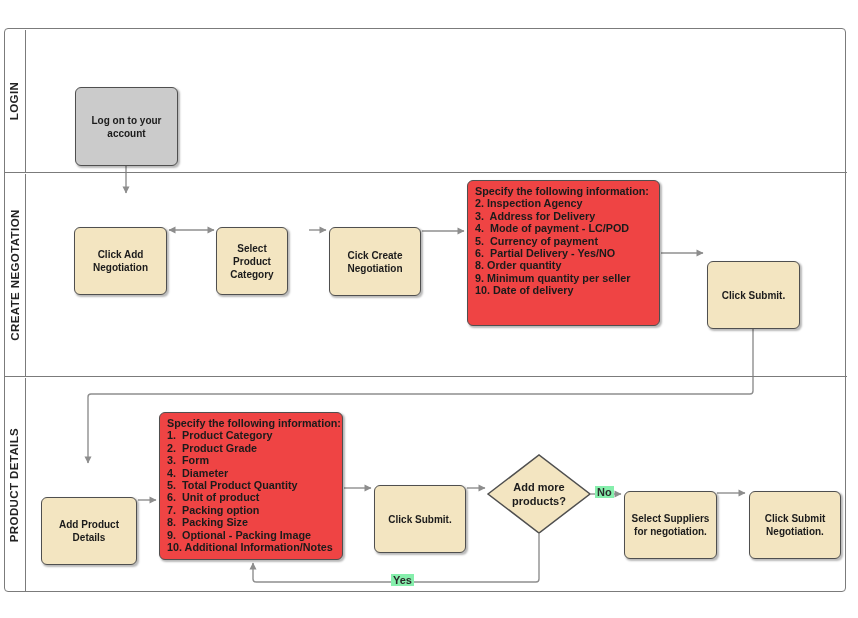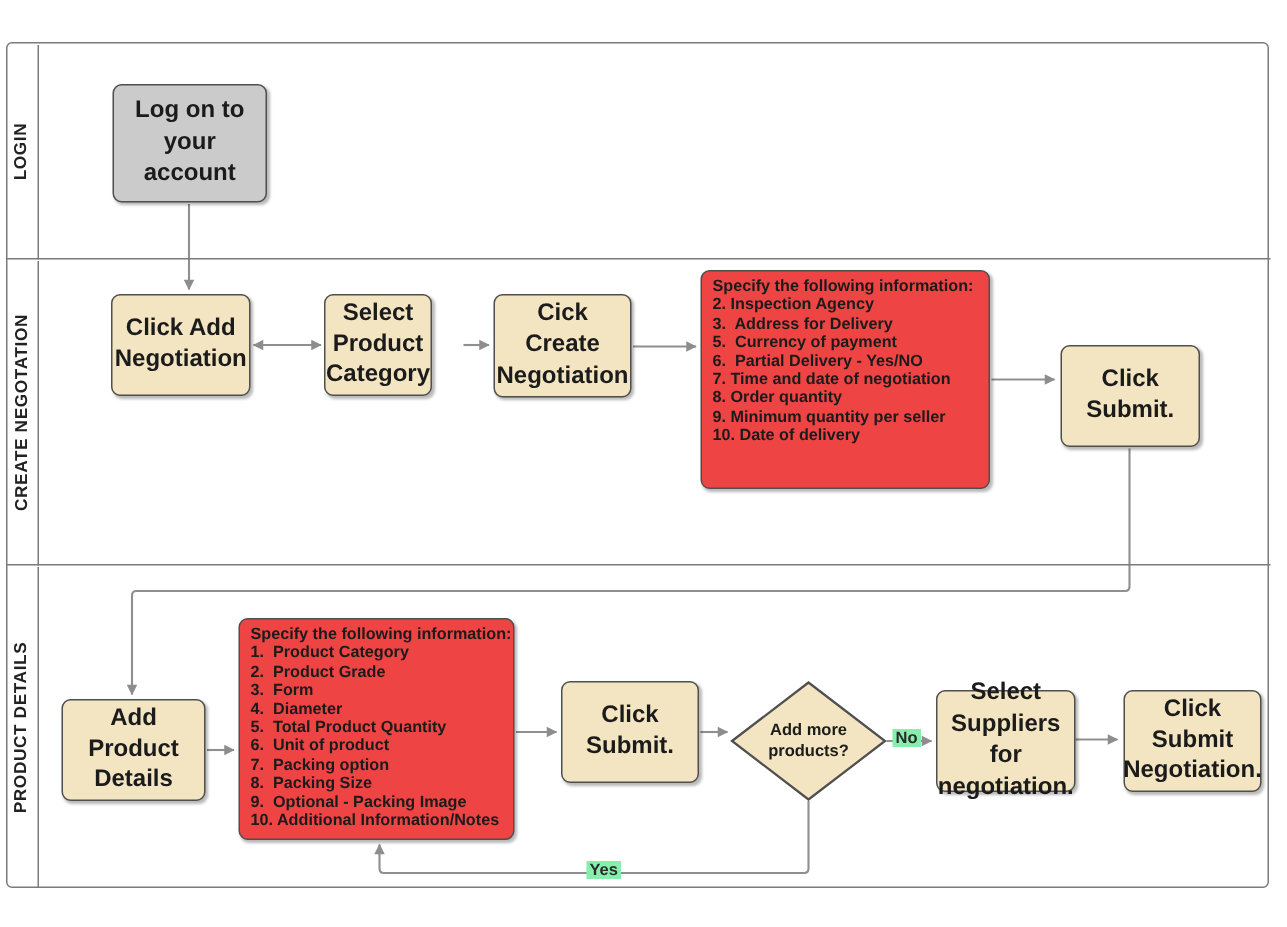--- a/index.html
+++ b/index.html
@@ -10,22 +10,23 @@
   .frame{
     position:absolute;left:4px;top:28px;width:842px;height:564px;
     border:1.5px solid #7b7b7b;border-radius:4px;box-sizing:border-box;background:transparent;
   }
   .lane-sep{position:absolute;left:4px;width:843px;height:0;border-top:1.5px solid #7b7b7b;}
   .label-col{position:absolute;left:4px;width:22px;display:flex;align-items:center;justify-content:center;box-sizing:border-box;border-right:1.5px solid #7b7b7b;}
   .lane-label{transform:rotate(-90deg);white-space:nowrap;font-weight:bold;font-size:11.5px;letter-spacing:.4px;color:#222;}
   .node{
     position:absolute;box-sizing:border-box;background:#f3e5c1;border:1.5px solid #4f4f4f;border-radius:6px;
     display:flex;align-items:center;justify-content:center;text-align:center;
-    font-weight:bold;font-size:16px;line-height:1.3;padding:4px 6px;
+    font-weight:bold;font-size:10px;line-height:1.3;padding:4px 6px;
     box-shadow:1.5px 1.5px 2px rgba(0,0,0,.28);
+    margin-top:31px;
   }
   .node.gray{background:#cbcbcb;}
   .listbox{
     position:absolute;box-sizing:border-box;background:#ef4444;border:1.5px solid #4f4f4f;border-radius:6px;
     font-weight:bold;font-size:10.8px;line-height:12.4px;padding:4px 7px;text-align:left;
     box-shadow:1.5px 1.5px 2px rgba(0,0,0,.28);
   }
   .listbox .li, .listbox .li-title{white-space:pre;}
   .svg-layer{position:absolute;left:0;top:0;width:858px;height:618px;pointer-events:none;}
   .diamond-label{
@@ -84,23 +85,23 @@
   <div class="node gray" style="left:75px;top:56px;width:103px;height:79px;">Log on to your account</div>
 
   <div class="node" style="left:74px;top:196px;width:93px;height:68px;">Click Add Negotiation</div>
   <div class="node" style="left:216px;top:196px;width:72px;height:68px;">Select Product Category</div>
   <div class="node" style="left:329px;top:196px;width:92px;height:69px;">Cick Create Negotiation</div>
 
   <div class="listbox" style="left:467px;top:180px;width:193px;height:146px;">
     <div class="li-title">Specify the following information:</div>
     <div class="li">2. Inspection Agency</div>
     <div class="li">3.  Address for Delivery</div>
+    <div class="li">4.  Mode of payment - LC/POD</div>
     <div class="li">5.  Currency of payment</div>
     <div class="li">6.  Partial Delivery - Yes/NO</div>
-    <div class="li">7. Time and date of negotiation</div>
     <div class="li">8. Order quantity</div>
     <div class="li">9. Minimum quantity per seller</div>
     <div class="li">10. Date of delivery</div>
   </div>
 
   <div class="node" style="left:707px;top:230px;width:93px;height:68px;">Click Submit.</div>
 
   <div class="node" style="left:41px;top:466px;width:96px;height:68px;">Add Product Details</div>
 
   <div class="listbox" style="left:159px;top:412px;width:184px;height:148px;">

